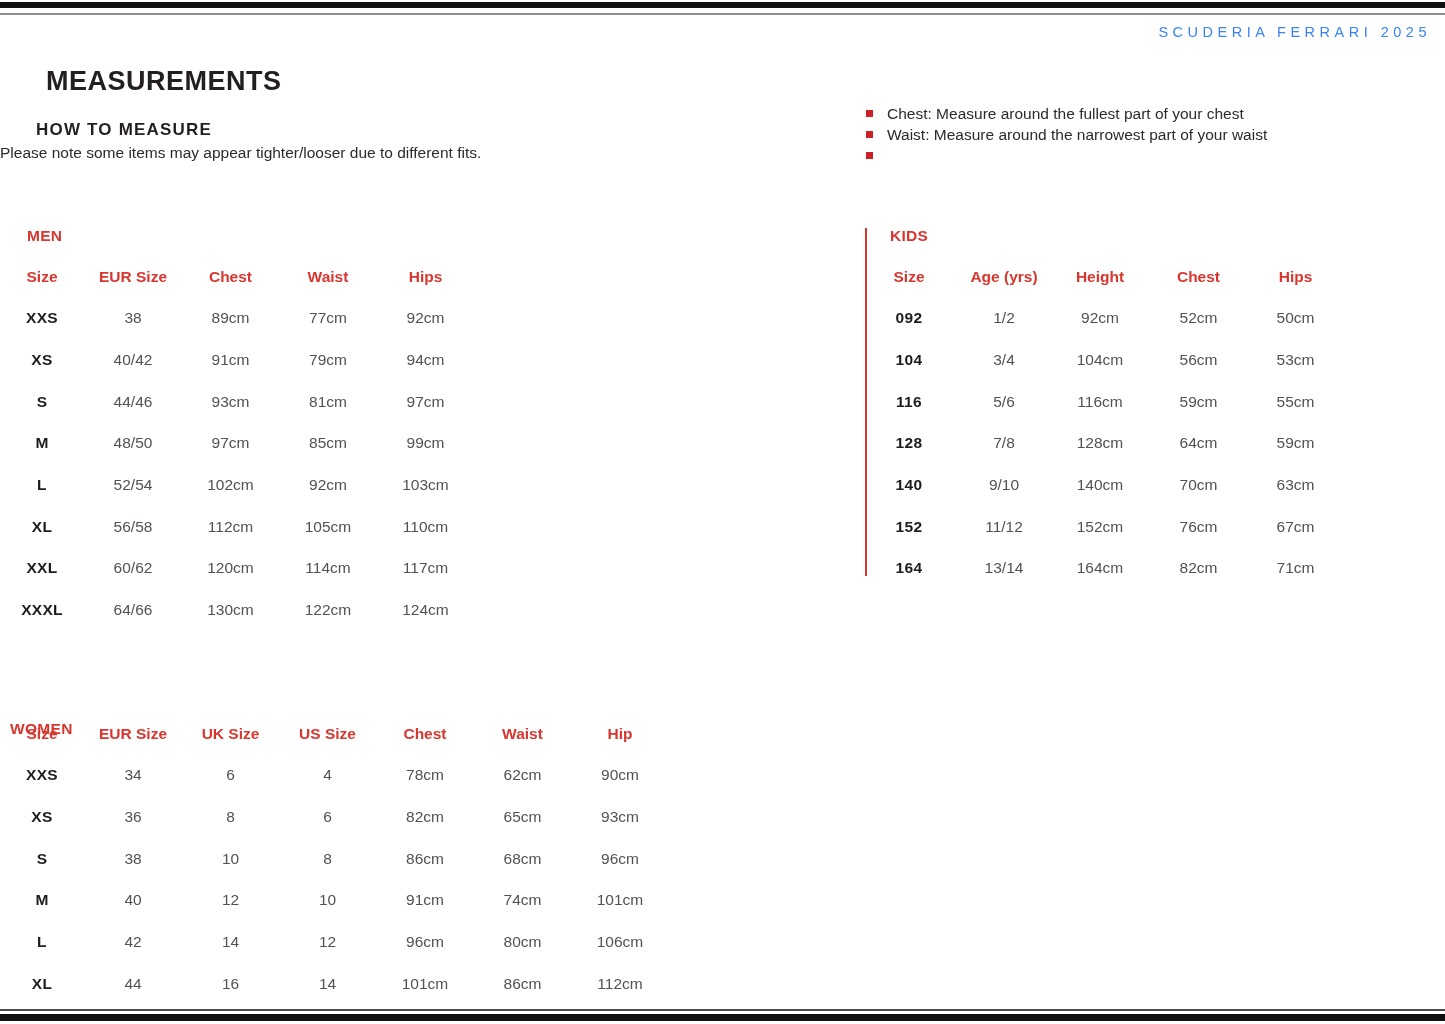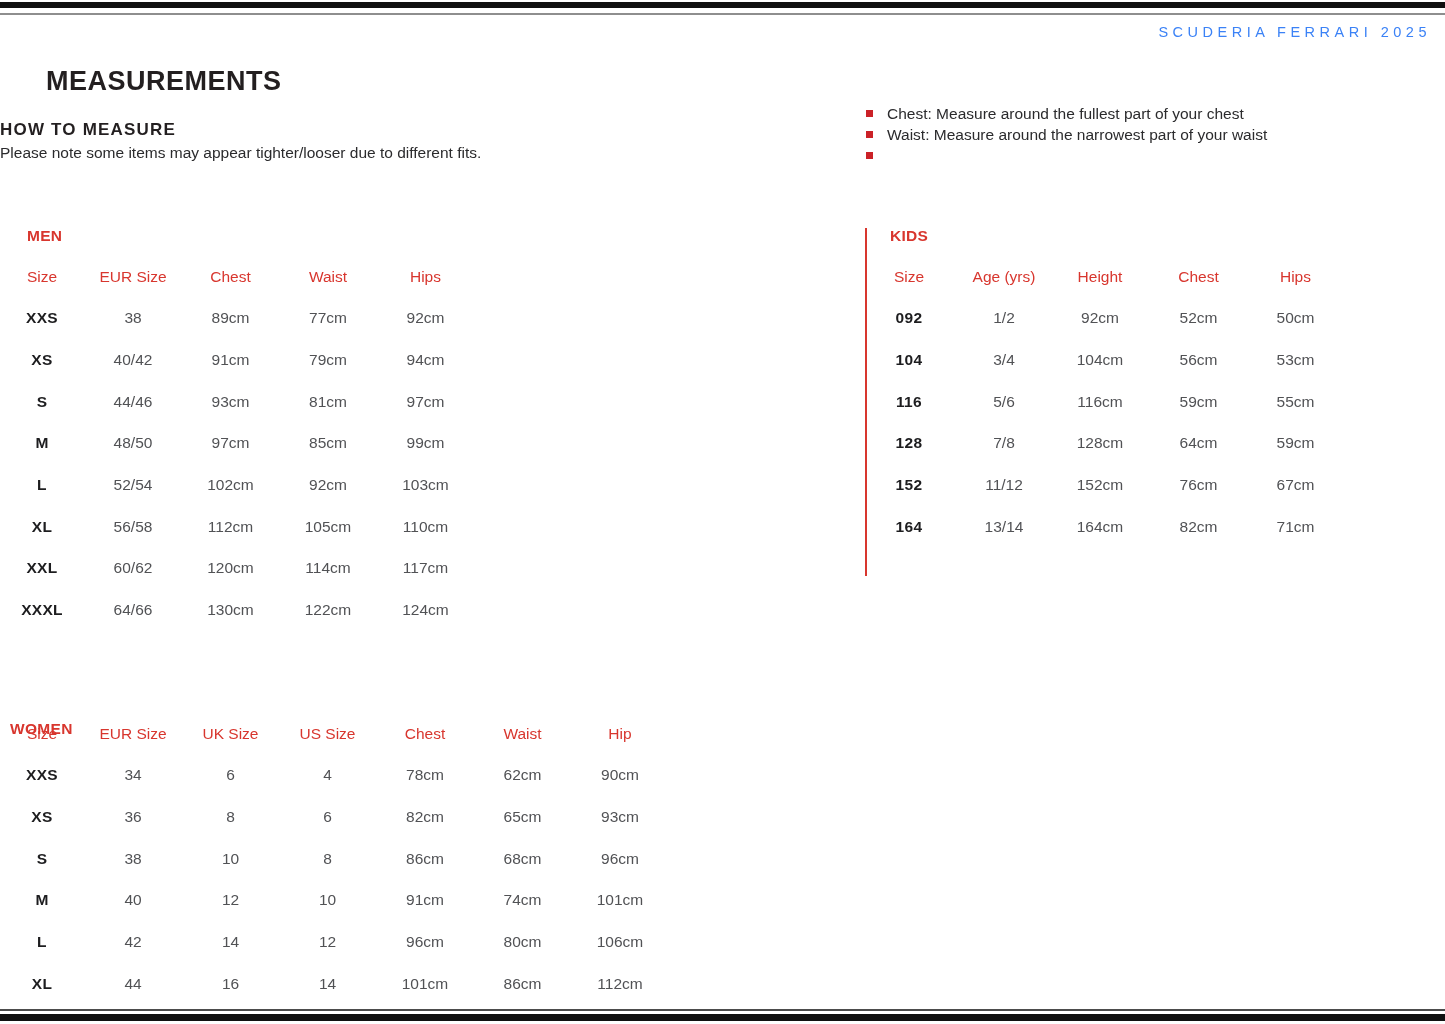--- a/index.html
+++ b/index.html
@@ -22,21 +22,21 @@
     white-space:nowrap;
   }
 
   .title {
     position:absolute; left:0; top:66px;
     font-size:27px; font-weight:800; letter-spacing:0.5px; color:var(--ink);margin-left:46px;
   }
 
   .htm-heading {
     position:absolute; left:0; top:120px;
-    font-size:17px; font-weight:800; letter-spacing:1.2px; color:var(--ink);
+    font-size:17px; font-weight:800; letter-spacing:1.2px; color:var(--ink);padding-left:36px;
   }
   .htm-text {
     position:absolute; left:0; top:141.5px;
     font-size:15.5px; line-height:21px; color:#2b2b2d;
     white-space:nowrap;
   }
 
   .bullets {
     position:absolute; left:866px; top:103px; list-style:none;
   }
@@ -53,21 +53,21 @@
   #kids-label  { left:890px; top:227px; }
   #women-label { left:10px;  top:720px; }
 
   .kids-divider {
     position:absolute; left:865px; top:228px; width:2px; height:348px; background:var(--accent);
   }
 
   .stable { position:absolute; }
   .stable .trow { display:grid; height:41.65px; align-items:center; }
   .stable .tcell { text-align:center; font-size:15.5px; white-space:nowrap; }
-  .stable .th { color:var(--accent); font-weight:400; }
+  .stable .th { color:var(--accent); font-weight:700; }
   .stable .size-cell { font-weight:700; color:#1d1d1f; letter-spacing:0.3px; }
   .stable .val-cell  { color:var(--val); }
 
   #men-table   { left:0;     top:256px; }
   #men-table .trow   { grid-template-columns:84px 98px 97px 98px 97px; }
   #kids-table  { left:860px; top:256px; }
   #kids-table .trow  { grid-template-columns:98px 92px 100px 97px 97px; }
   #women-table { left:0;     top:713px; }
   #women-table .trow { grid-template-columns:84px 98px 97px 97px 98px 97px 98px; }
 </style>
@@ -200,20 +200,27 @@
         <div class="tcell val-cell">55cm</div>
       </div>
       <div class="trow">
         <div class="tcell size-cell">128</div>
         <div class="tcell val-cell">7/8</div>
         <div class="tcell val-cell">128cm</div>
         <div class="tcell val-cell">64cm</div>
         <div class="tcell val-cell">59cm</div>
       </div>
       <div class="trow">
+        <div class="tcell size-cell">140</div>
+        <div class="tcell val-cell">9/10</div>
+        <div class="tcell val-cell">140cm</div>
+        <div class="tcell val-cell">70cm</div>
+        <div class="tcell val-cell">63cm</div>
+      </div>
+      <div class="trow">
         <div class="tcell size-cell">152</div>
         <div class="tcell val-cell">11/12</div>
         <div class="tcell val-cell">152cm</div>
         <div class="tcell val-cell">76cm</div>
         <div class="tcell val-cell">67cm</div>
       </div>
       <div class="trow">
         <div class="tcell size-cell">164</div>
         <div class="tcell val-cell">13/14</div>
         <div class="tcell val-cell">164cm</div>

